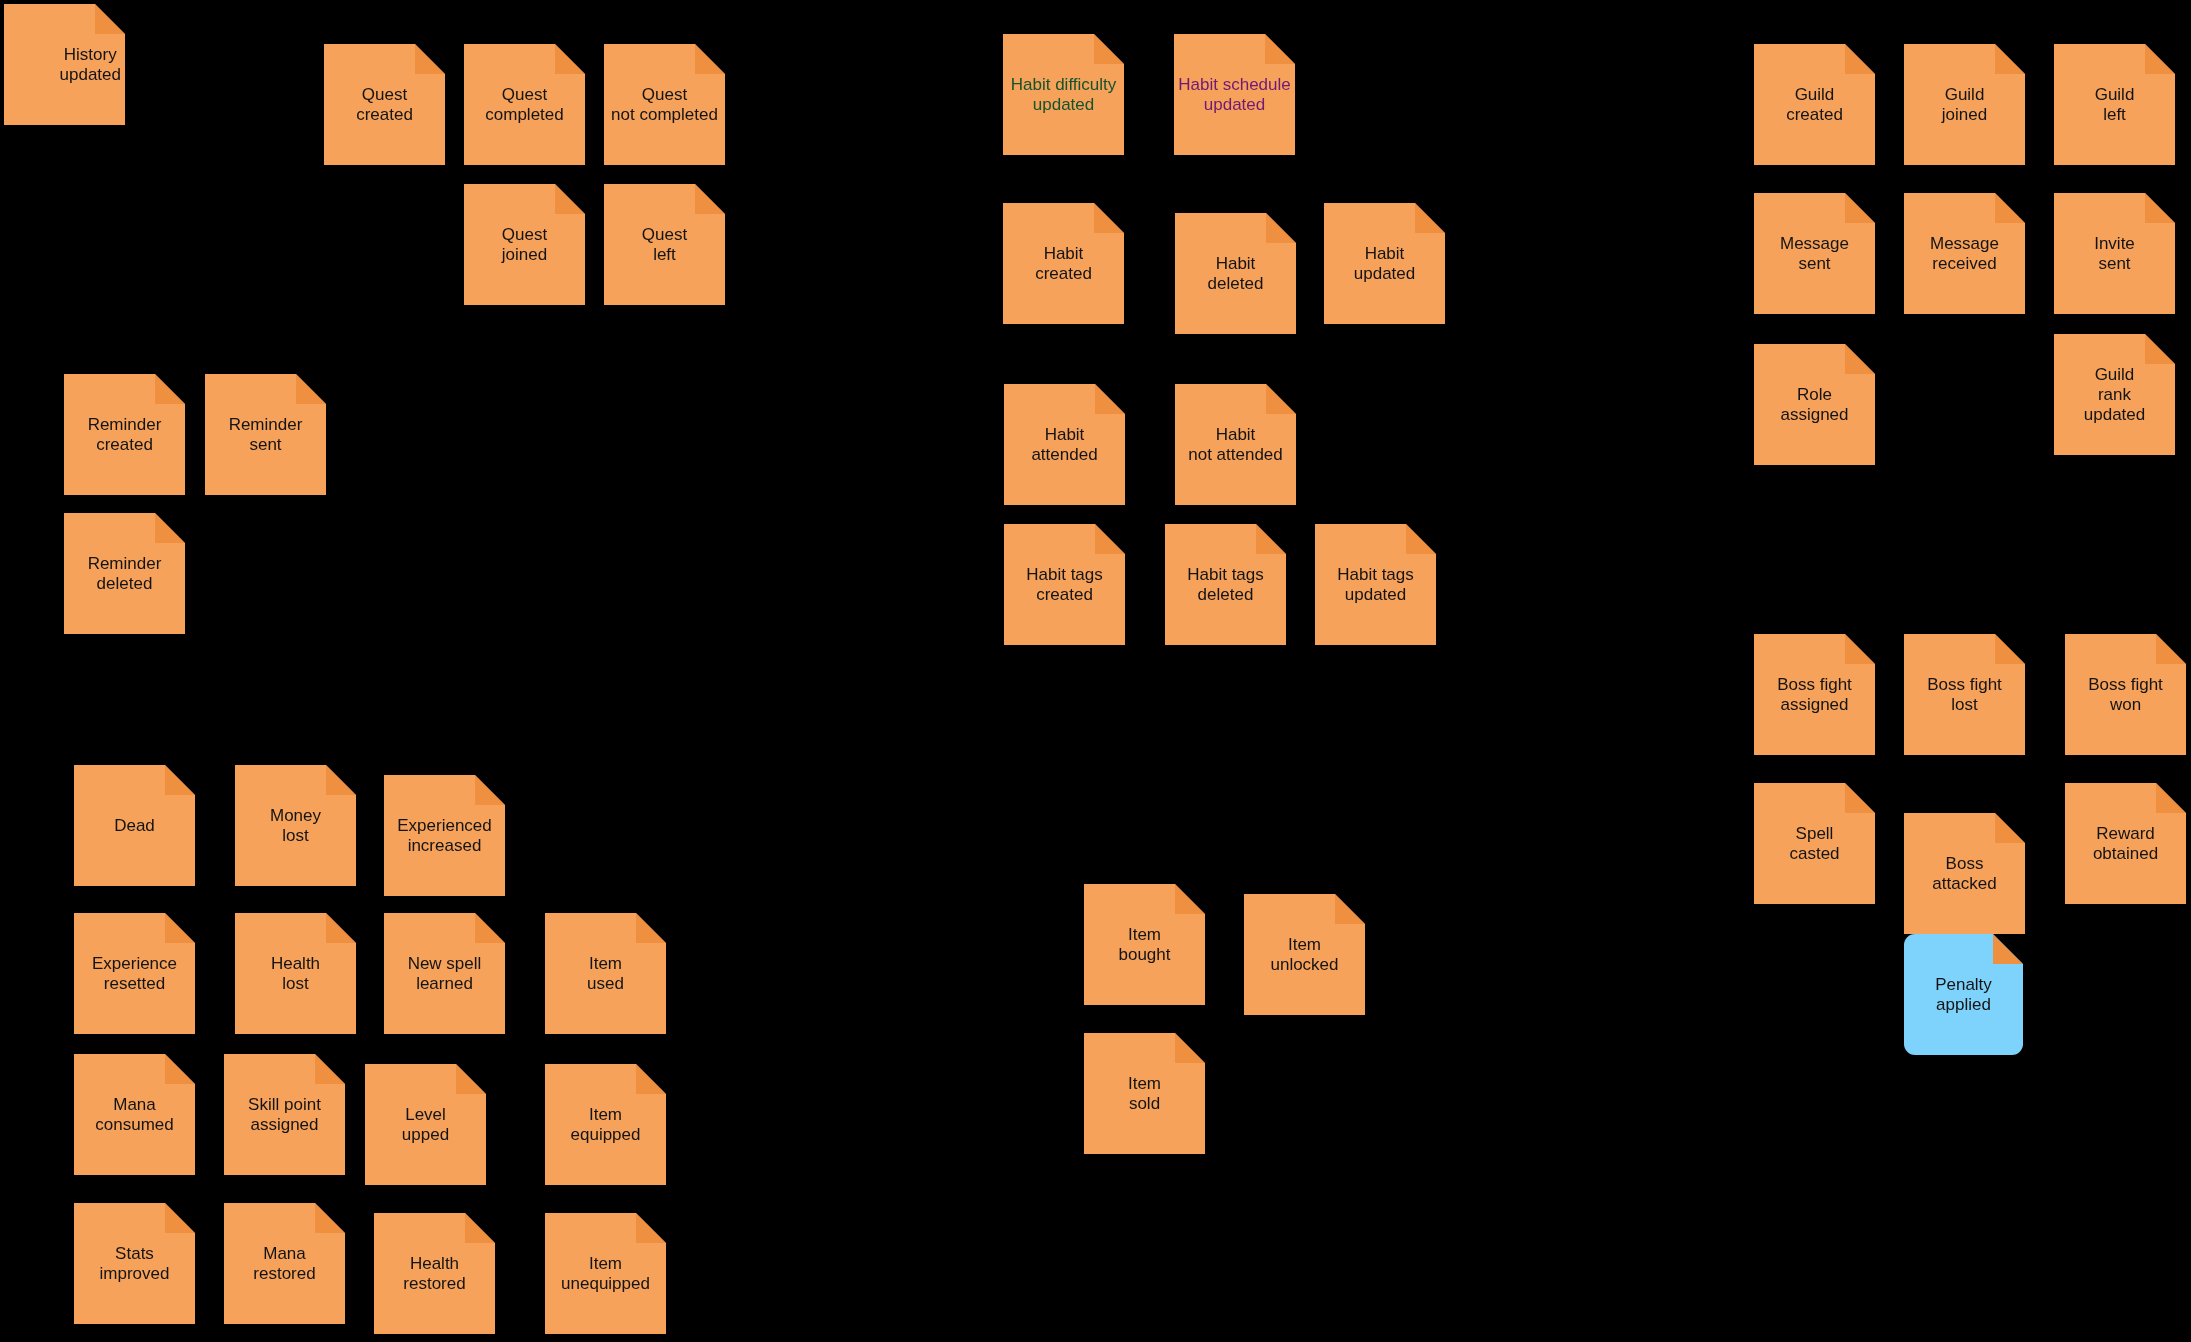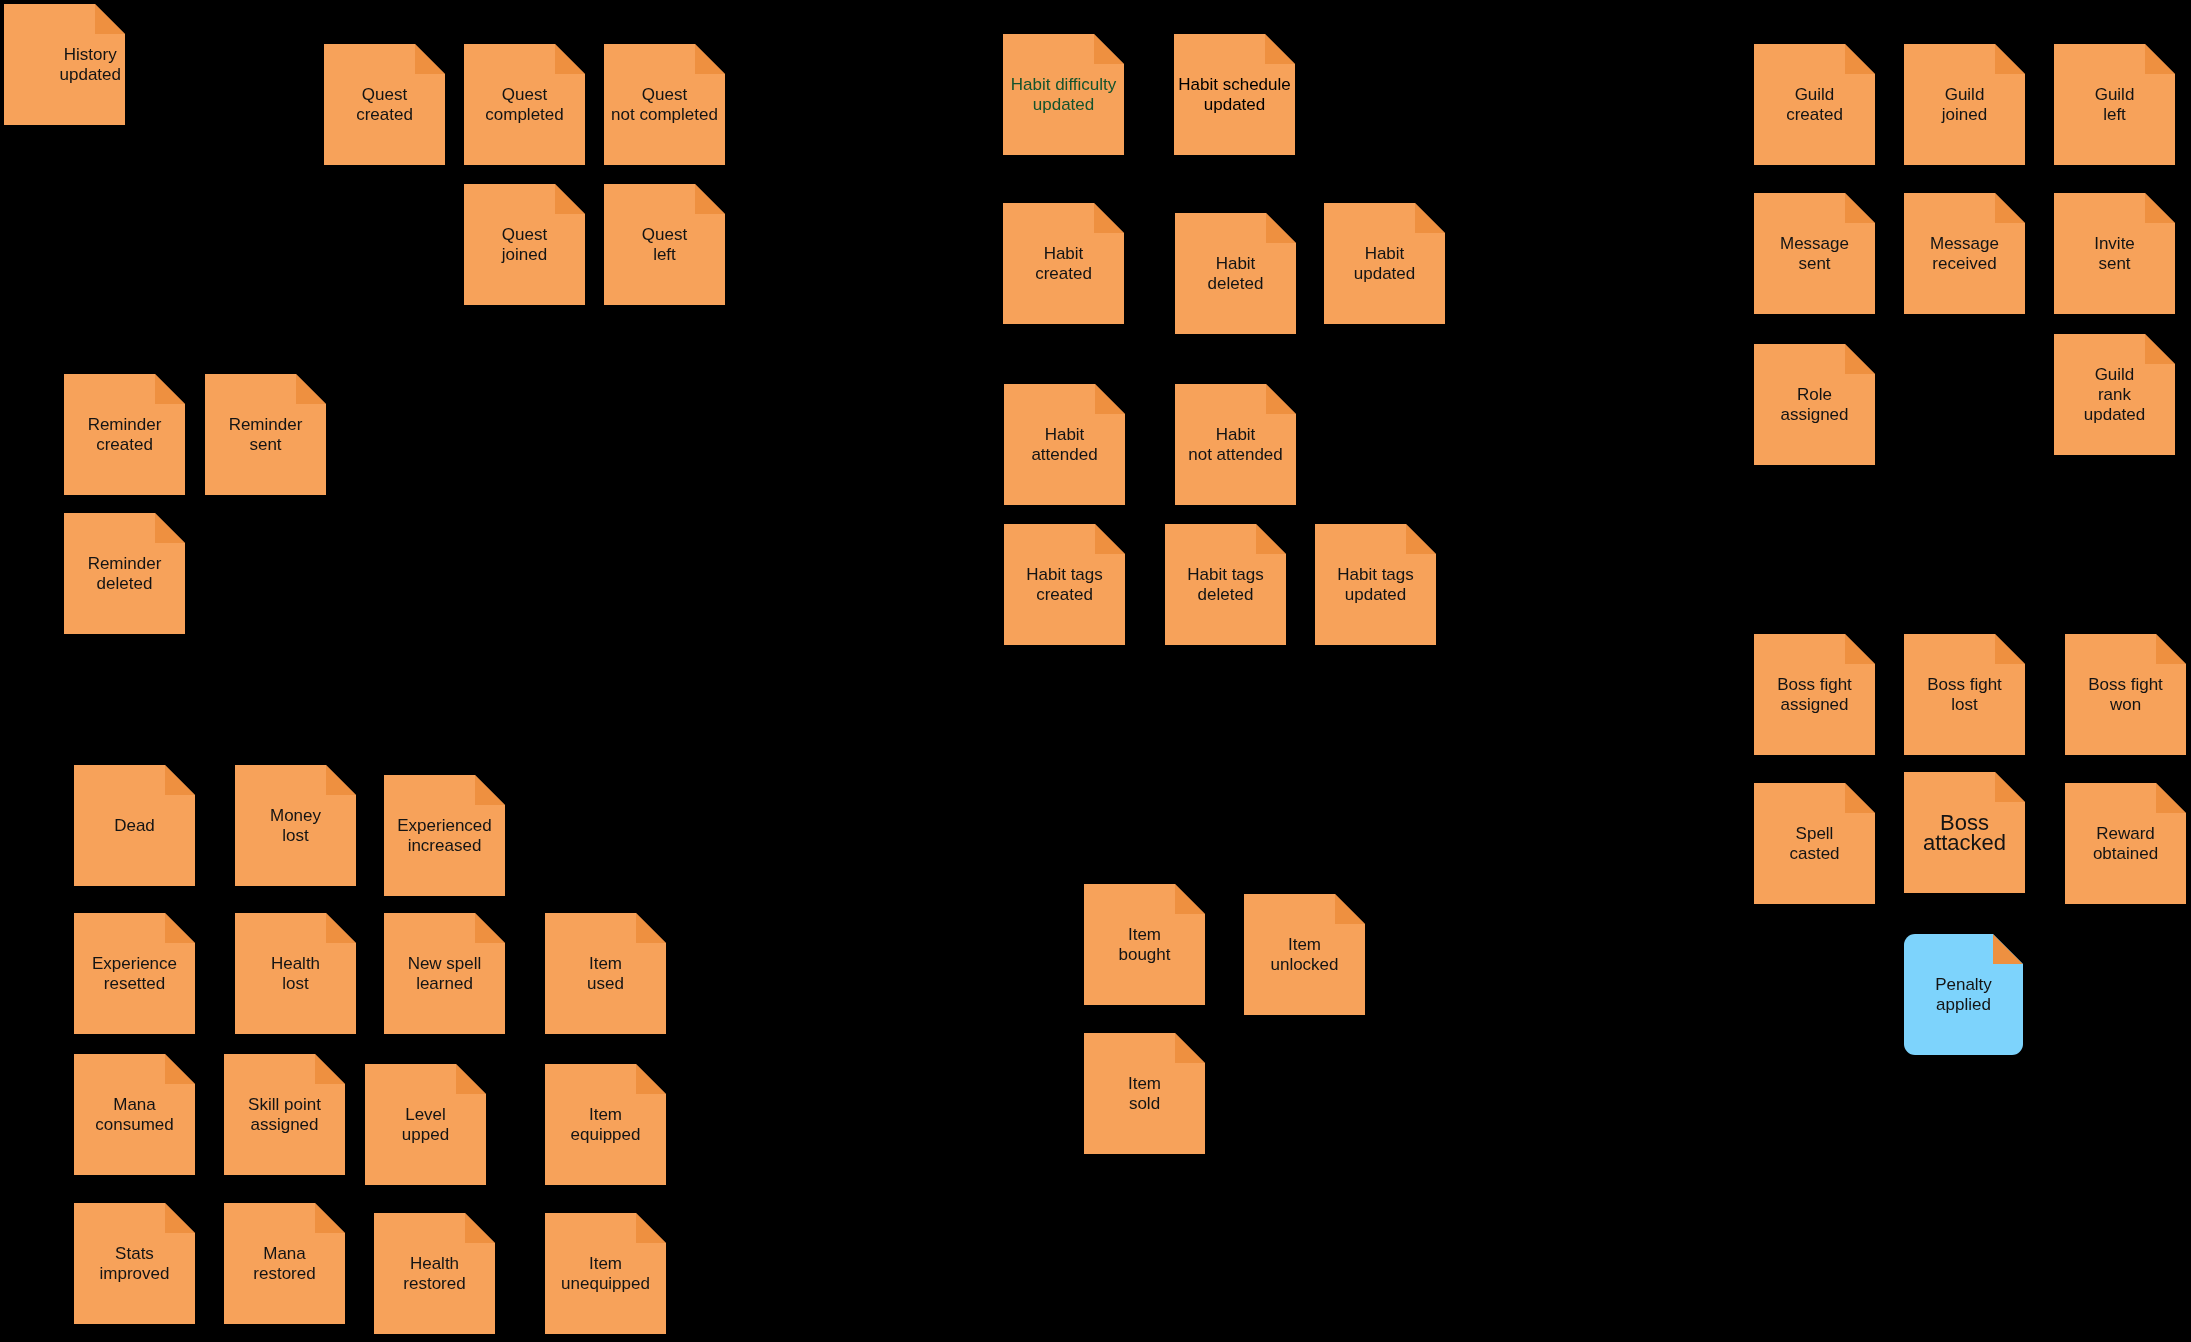--- a/index.html
+++ b/index.html
@@ -111,21 +111,21 @@
         <div>deleted</div>
       </div>
     </div>
     <div class="note" style="left: 1003px; top: 34px; width: 121px; height: 121px; background: rgb(247, 162, 90); color: #14532d; font-size: 17px; line-height: 20px;">
       <div class="fold" style="background: rgb(238, 144, 64); width: 30px; height: 30px;"></div>
       <div class="label">
         <div>Habit difficulty</div>
         <div>updated</div>
       </div>
     </div>
-    <div class="note" style="left: 1174px; top: 34px; width: 121px; height: 121px; background: rgb(247, 162, 90); color: #000000; font-size: 17px; line-height: 20px;">
+    <div class="note" style="left: 1174px; top: 34px; width: 121px; height: 121px; background: rgb(247, 162, 90); color: #701a75; font-size: 17px; line-height: 20px;">
       <div class="fold" style="background: rgb(238, 144, 64); width: 30px; height: 30px;"></div>
       <div class="label">
         <div>Habit schedule</div>
         <div>updated</div>
       </div>
     </div>
     <div class="note" style="left: 1003px; top: 203px; width: 121px; height: 121px; background: rgb(247, 162, 90); color: rgb(20, 20, 20); font-size: 17px; line-height: 20px;">
       <div class="fold" style="background: rgb(238, 144, 64); width: 30px; height: 30px;"></div>
       <div class="label">
         <div>Habit</div>
@@ -259,21 +259,21 @@
         <div>won</div>
       </div>
     </div>
     <div class="note" style="left: 1754px; top: 783px; width: 121px; height: 121px; background: rgb(247, 162, 90); color: rgb(20, 20, 20); font-size: 17px; line-height: 20px;">
       <div class="fold" style="background: rgb(238, 144, 64); width: 30px; height: 30px;"></div>
       <div class="label">
         <div>Spell</div>
         <div>casted</div>
       </div>
     </div>
-    <div class="note" style="left: 1904px; top: 772px; width: 121px; height: 121px; background: rgb(247, 162, 90); color: rgb(20, 20, 20); font-size: 22px; line-height: 20px;">
+    <div class="note" style="left: 1904px; top: 813px; width: 121px; height: 121px; background: rgb(247, 162, 90); color: rgb(20, 20, 20); font-size: 17px; line-height: 20px;">
       <div class="fold" style="background: rgb(238, 144, 64); width: 30px; height: 30px;"></div>
       <div class="label">
         <div>Boss</div>
         <div>attacked</div>
       </div>
     </div>
     <div class="note" style="left: 2065px; top: 783px; width: 121px; height: 121px; background: rgb(247, 162, 90); color: rgb(20, 20, 20); font-size: 17px; line-height: 20px;">
       <div class="fold" style="background: rgb(238, 144, 64); width: 30px; height: 30px;"></div>
       <div class="label">
         <div>Reward</div>

